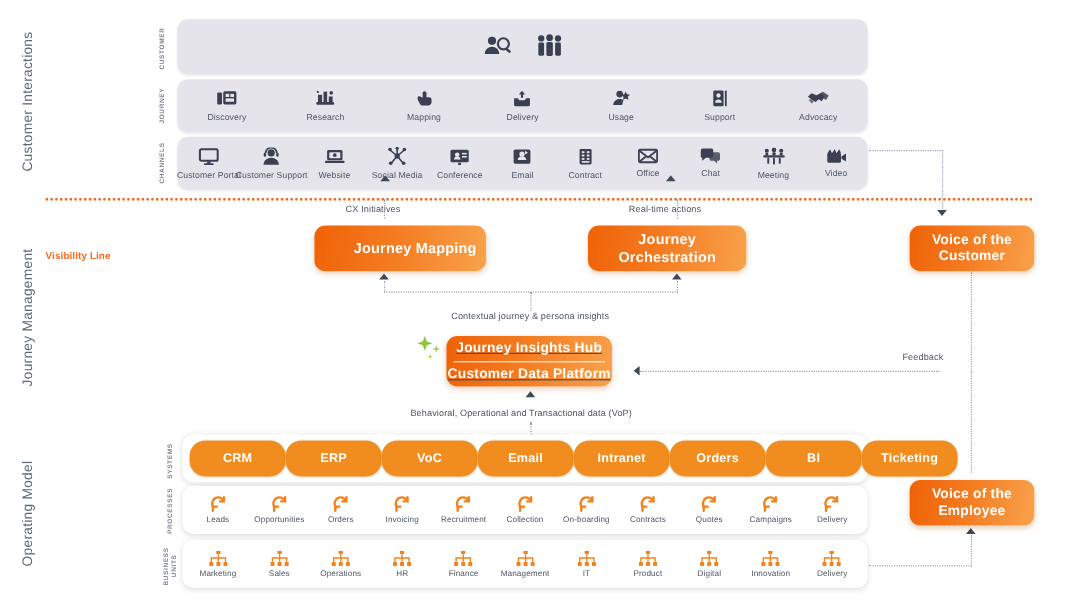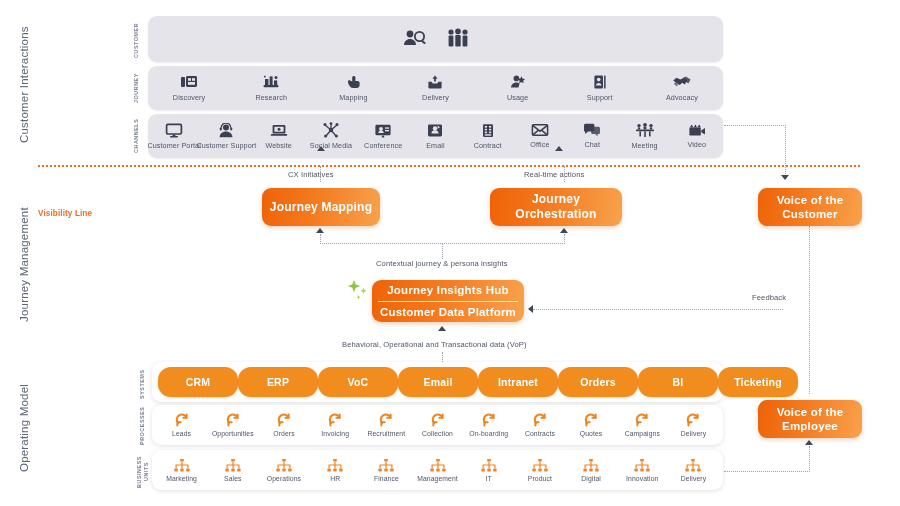--- a/index.html
+++ b/index.html
@@ -409,21 +409,21 @@
 
   <div class="arrow-up" style="left:317px;top:146px;"></div>
   <div class="arrow-up" style="left:555px;top:146px;"></div>
 
   <div class="vis-line" style="left:38px;top:165px;width:822px;"></div>
   <div class="vis-lbl" style="left:38px;top:169px;">Visibility Line</div>
 
   <div class="cap" style="left:288px;top:170px;">CX Initiatives</div>
   <div class="cap" style="left:524px;top:170px;">Real-time actions</div>
 
-  <div class="obox" style="left:262px;top:188px;width:118px;height:38px;font-size:12px;">Journey Mapping</div>
+  <div class="obox" style="left:262px;top:188px;width:118px;height:38px;font-size:12px;padding-left:25px;">Journey Mapping</div>
   <div class="obox" style="left:490px;top:188px;width:132px;height:38px;font-size:12px;">Journey Orchestration</div>
 
   <div class="vline" style="left:320px;top:166px;height:16px;"></div>
   <div class="vline" style="left:564px;top:166px;height:16px;"></div>
 
   <div class="arrow-up" style="left:316px;top:228px;"></div>
   <div class="arrow-up" style="left:560px;top:228px;"></div>
   <div class="hline" style="left:320px;top:243px;width:245px;"></div>
   <div class="vline" style="left:320px;top:234px;height:10px;"></div>
   <div class="vline" style="left:564px;top:234px;height:10px;"></div>
@@ -434,21 +434,21 @@
   <div class="abs" style="left:344px;top:278px;">
     <svg width="26" height="26" viewBox="0 0 26 26">
         <g fill="#8cc63f">
       <path d="M10 2l1.7 4.6L16.3 8 11.7 9.7 10 14.3 8.3 9.7 3.7 8l4.6-1.4z"></path>
       <path d="M19.5 9.5l.9 2.4 2.4.9-2.4.9-.9 2.4-.9-2.4-2.4-.9 2.4-.9z" fill="#a8d35a"></path>
       <path d="M14.5 17l.6 1.6 1.6.6-1.6.6-.6 1.6-.6-1.6-1.6-.6 1.6-.6z" fill="#a8d35a"></path>
     </g>
       </svg>
   </div>
 
-  <div class="hub" style="left:372px;top:280px;width:152px;height:42px;">
+  <div class="hub" style="left:372px;top:280px;width:138px;height:42px;text-decoration:underline;">
     <div class="hub-row">Journey Insights Hub</div>
     <div class="hub-div"></div>
     <div class="hub-row">Customer Data Platform</div>
   </div>
 
   <div class="arrow-left" style="left:528px;top:305px;"></div>
   <div class="hline" style="left:533px;top:309px;width:250px;"></div>
   <div class="cap" style="left:752px;top:293px;">Feedback</div>
 
   <div class="arrow-up" style="left:438px;top:326px;"></div>

